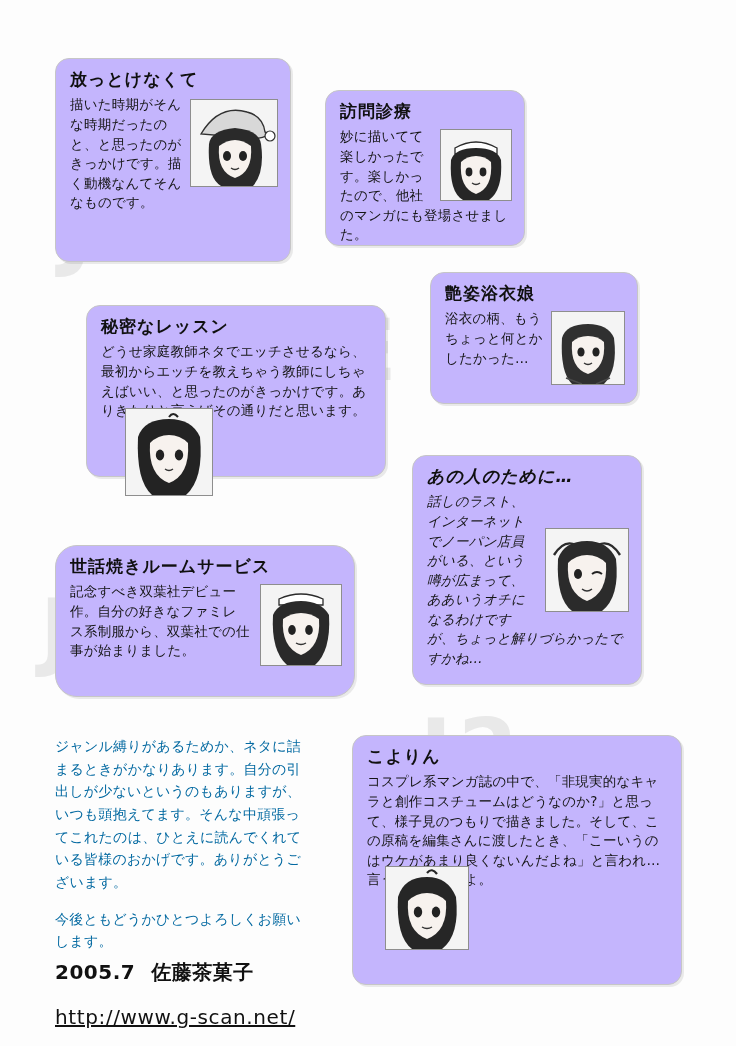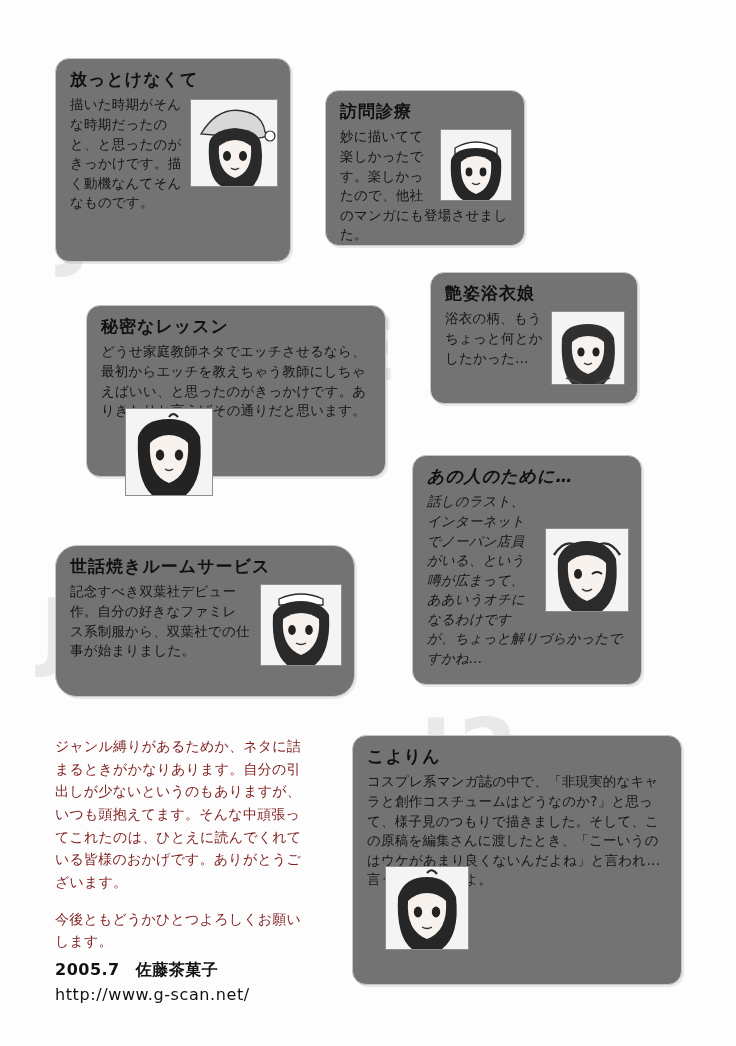--- a/index.html
+++ b/index.html
@@ -29,21 +29,21 @@
     letter-spacing: 6px;
     user-select: none;
   }
   .ghost-1 { left: 60px;  top: 180px; font-size: 86px; }
   .ghost-2 { left: 300px; top: 300px; font-size: 86px; }
   .ghost-3 { left: 40px;  top: 580px; font-size: 86px; }
   .ghost-4 { left: 420px; top: 700px; font-size: 86px; }
 
   .panel {
     position: absolute;
-    background: #737373;
+    background: #c4b5fd;
     border: 1px solid #c6c6c6;
     border-radius: 14px;
     box-shadow: 2px 2px 0 rgba(0,0,0,0.08);
     padding: 10px 12px 12px 14px;
     box-sizing: border-box;
   }
   .panel h2 {
     margin: 0 0 6px 0;
     font-size: 17px;
     font-weight: bold;
@@ -94,35 +94,35 @@
 
   
   #afterword {
     position: absolute;
     left: 55px;
     top: 735px;
     width: 256px;
     font-size: 14px;
     line-height: 1.62;
     letter-spacing: 0.2px;
-    color: #7f1d1d;
+    color: #0369a1;
   }
   #afterword p { margin: 0 0 14px 0; }
   #signature {
     position: absolute;
     left: 55px;
     top: 958px;
-    font-size: 16px;
+    font-size: 20px;
     line-height: 1.45;
     letter-spacing: 0.5px;
     font-weight: bold;
     color: #111;
   }
   #signature .date { margin-right: 16px; }
-  #signature .url { font-weight: normal; display: block; margin-top: 2px; letter-spacing: 0.6px; }
+  #signature .url { font-weight: normal; display: block; margin-top: 16px; letter-spacing: 0.6px; text-decoration: underline; }
   .clear { clear: both; }
 </style>
 </head>
 <body>
 
 <div class="page">
 
   <div class="ghost ghost-1">JT</div>
   <div class="ghost ghost-2">JE</div>
   <div class="ghost ghost-3">J1</div>

